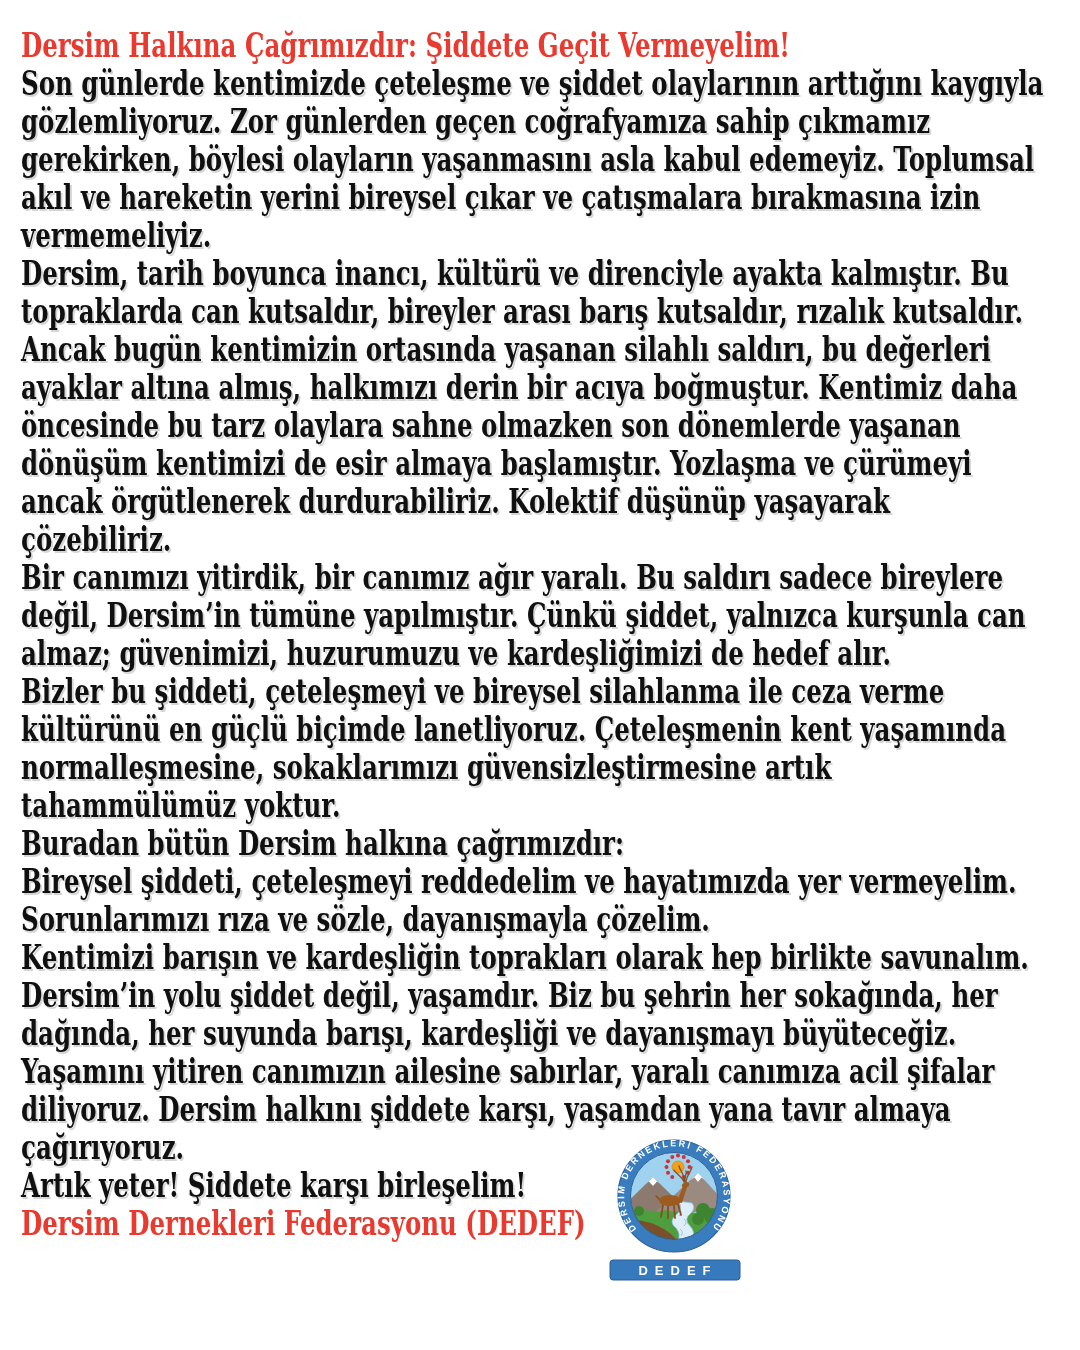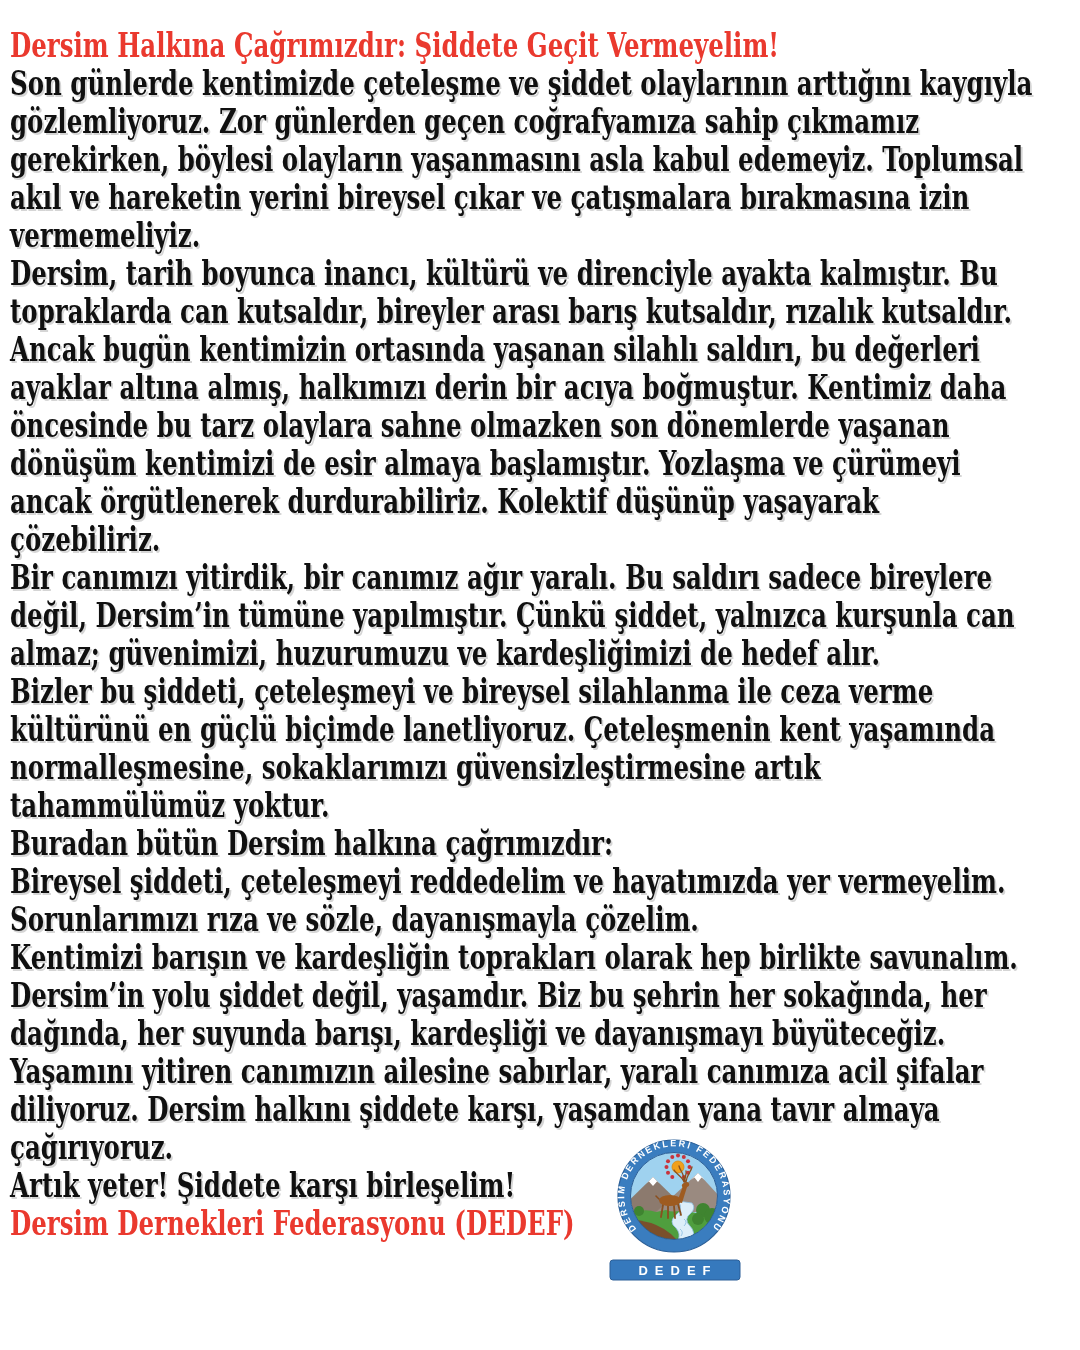--- a/index.html
+++ b/index.html
@@ -1,17 +1,17 @@
 <!DOCTYPE html>
 <html><head>
 <meta charset="utf-8">
 <style>
   html,body{margin:0;padding:0;}
   body{width:1080px;height:1350px;background:#ffffff;overflow:hidden;position:relative;}
-  .page{position:absolute;inset:0;padding:26px 0 0 10px;box-sizing:border-box;}
+  .page{position:absolute;inset:0;padding:26px 0 0 21px;box-sizing:border-box;}
   .line{
     font-family:"DejaVu Serif", serif;
     font-weight:bold;
     font-size:34px;
     line-height:38px;
     height:38px;
     white-space:nowrap;
     color:#101010;
     transform:scaleX(0.72);
     transform-origin:0 50%;

